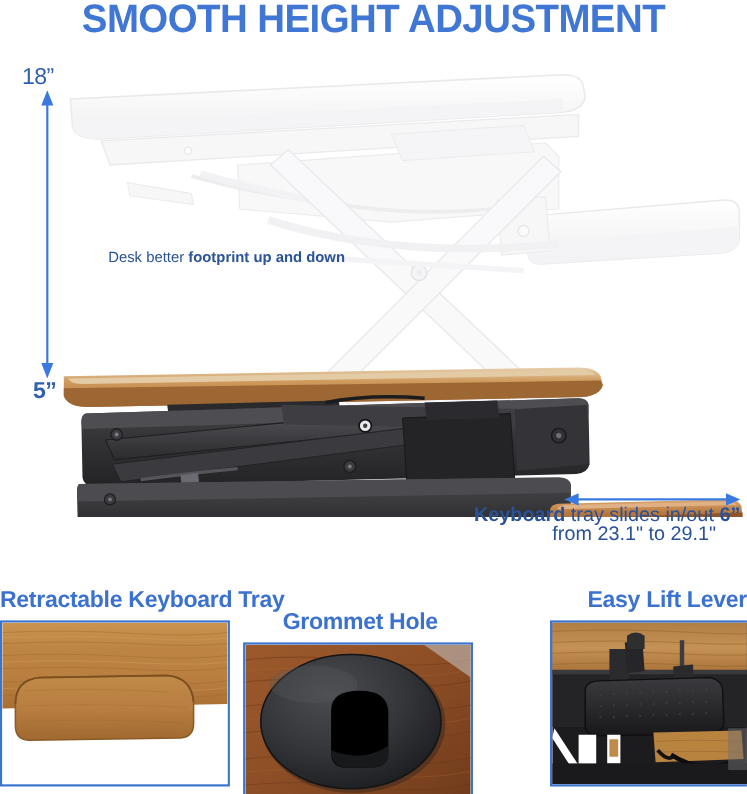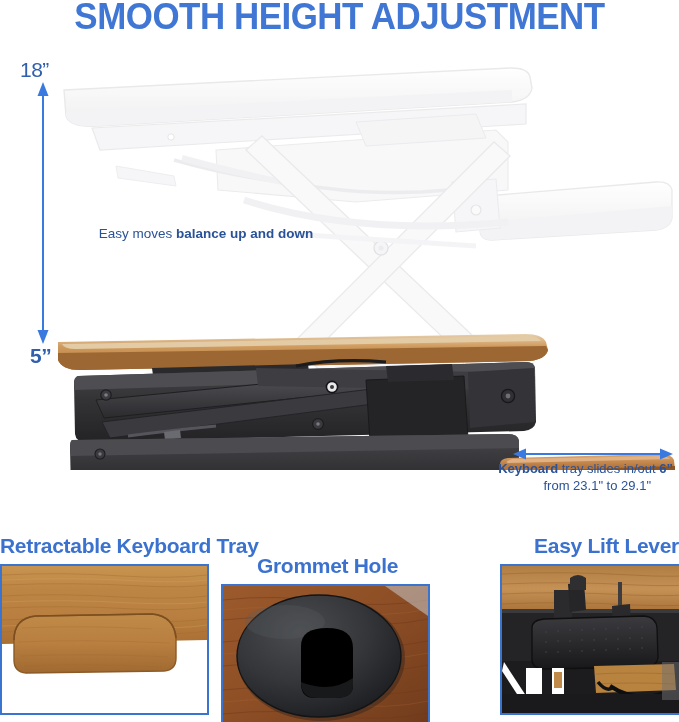--- a/index.html
+++ b/index.html
@@ -102,21 +102,21 @@
     top: 0px;
     width: 160px;
     height: 14px;
   }
   #keyboard-callout-text {
     position: absolute;
     left: 0px;
     top: 13px;
     width: 299px;
     text-align: right;
-    font-size: 13px;
+    font-size: 18px;
     line-height: 17px;
     color: #2a5298;
     padding-right: 6px;
     box-sizing: border-box;
   }
   #keyboard-callout-text .strong { font-weight: bold; }
   #keyboard-callout-text .line2 { display: block; padding-right: 22px; }
 
   
   #feature-panels {
@@ -282,21 +282,21 @@
     <circle cx="44" cy="428" r="5" fill="#3a3a3f" stroke="#1d1d20" stroke-width="1.1"></circle>
     <circle cx="44" cy="428" r="1.7" fill="#76767d"></circle>
 
     <path d="M452,408 L604,404 Q616,404 618,410 L619,420 Q617,428 604,429 L454,434 Q445,434 444,427 L444,414 Q444,409 452,408 Z" fill="url(#gTray)"></path>
     <path d="M444,422 L619,416 L619,420 Q617,428 604,429 L454,434 Q445,434 444,427 Z" fill="#8e5526"></path>
     <path d="M456,409 L602,406 Q612,406 614,409 L452,413 Q448,412 456,409 Z" fill="#e0b184"></path>
   </g>
 </svg>
 
 <div id="desk-movement-note">
-  <span>Easy moves </span><span class="strong">balance up and down</span><br>
+  <span>Desk better </span><span class="strong">footprint up and down</span><br>
   <br>
 </div>
 
 <div id="keyboard-callout">
   <svg id="keyboard-arrow" viewBox="0 0 160 14">
     <line x1="10" y1="7" x2="150" y2="7" stroke="#3a7ae0" stroke-width="2"></line>
     <polygon points="0,7 13,1.5 13,12.5" fill="#3a7ae0"></polygon>
     <polygon points="160,7 147,1.5 147,12.5" fill="#3a7ae0"></polygon>
   </svg>
   <div id="keyboard-callout-text">

